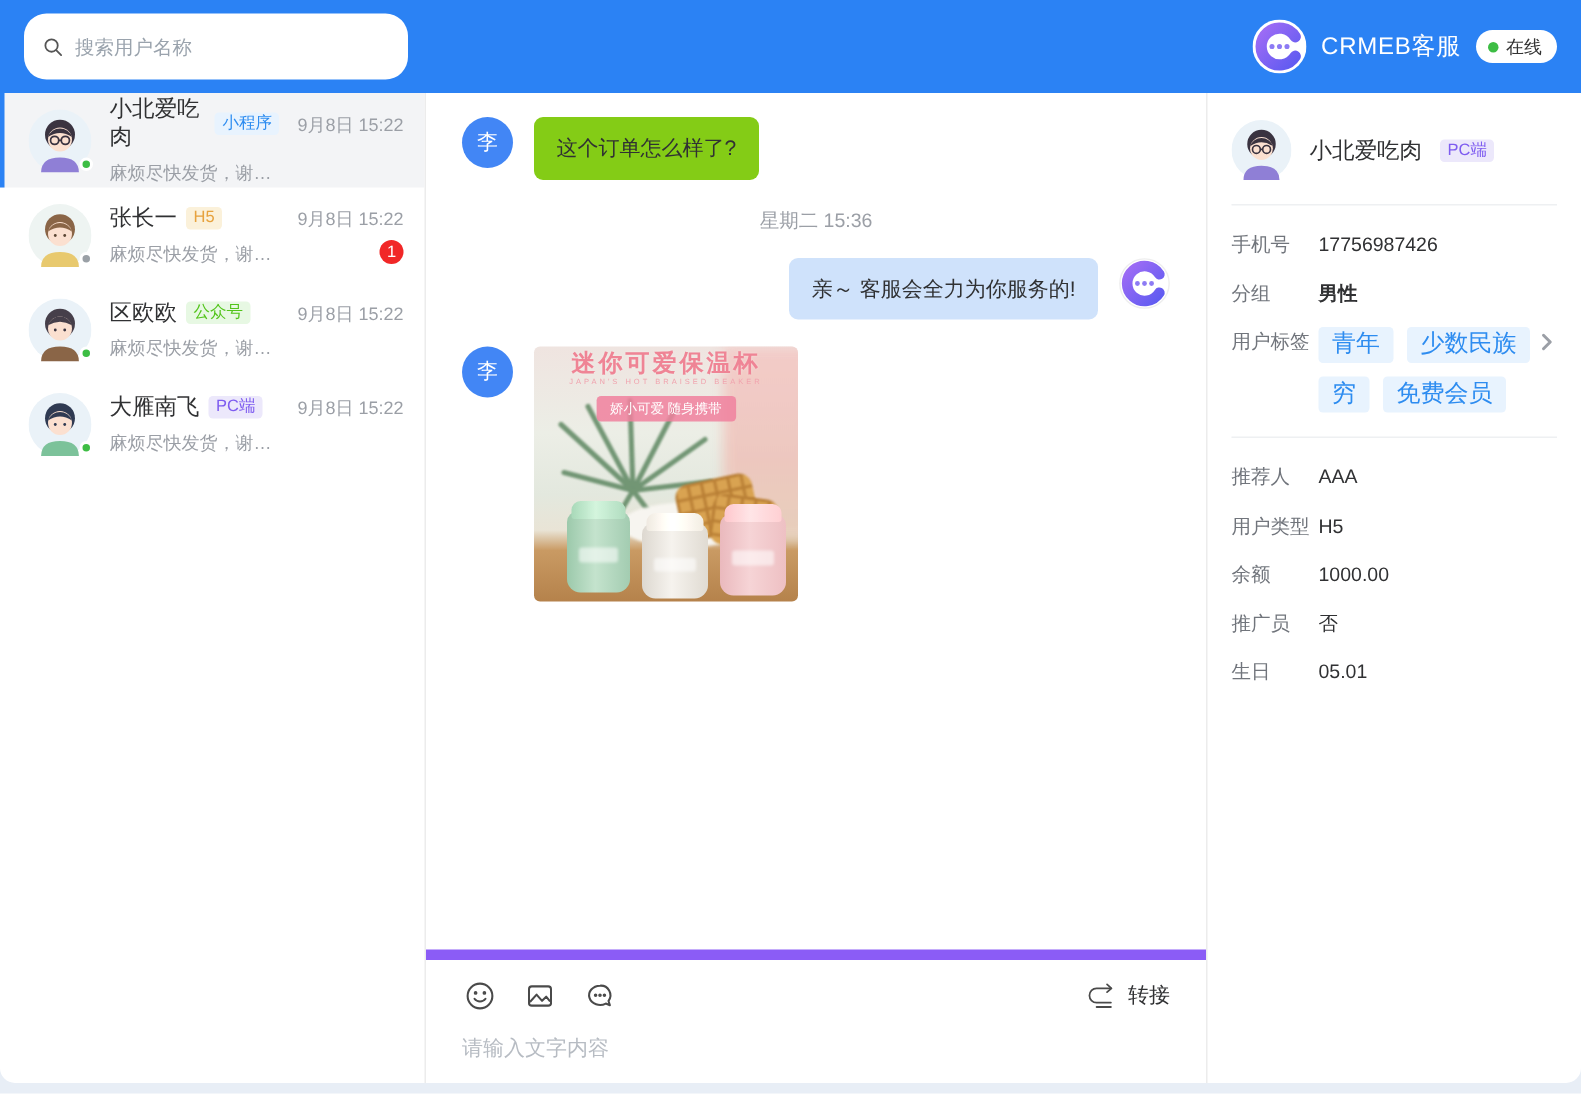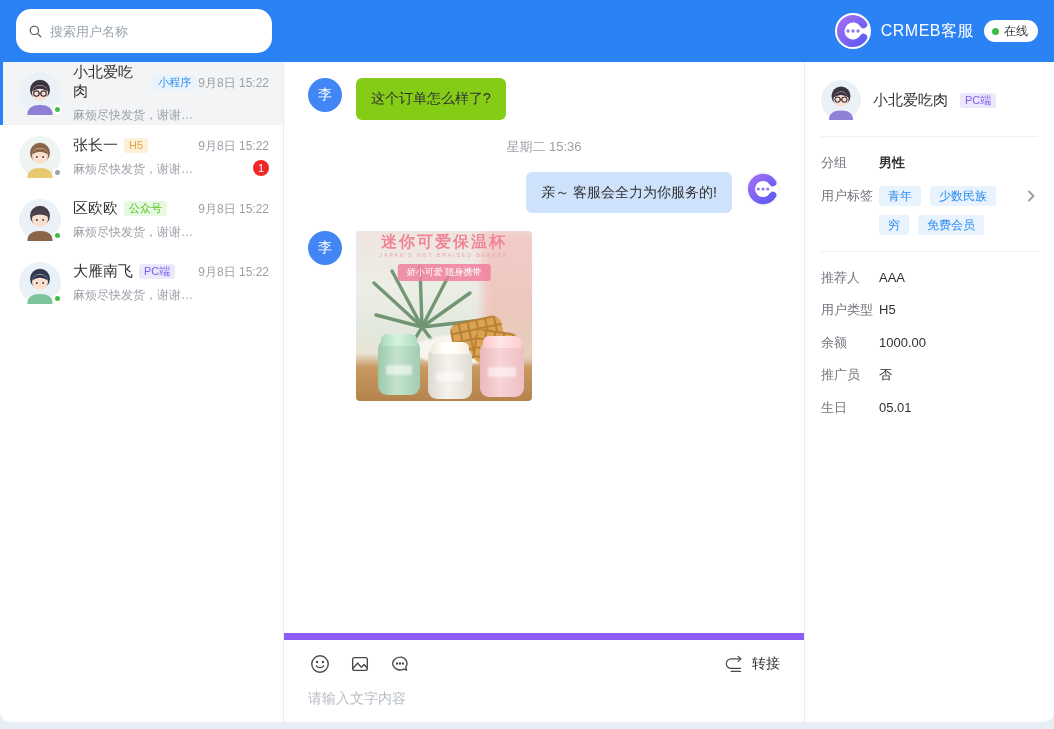--- a/index.html
+++ b/index.html
@@ -30,21 +30,21 @@
   .presence.on { background:#3dbd44; } .presence.off { background:#9aa0a6; }
   .conv-mid { flex:1; margin-left:12px; min-width:0; }
   .conv-top { display:flex; align-items:center; gap:6px; }
   .conv-name { font-size:15px; color:#303133; }
   .tag { font-size:11px; border-radius:3px; padding:2px 5px; line-height:1; white-space:nowrap; }
   .tag-blue   { background:#e8f3fe; color:#2d8cf0; }
   .tag-yellow { background:#fbf1da; color:#e7a23d; }
   .tag-green  { background:#e7f8e3; color:#52c41a; }
   .tag-purple { background:#ece8fb; color:#7e5cf0; }
   .conv-preview { font-size:12px; color:#9b9fa6; margin-top:6px; white-space:nowrap; overflow:hidden; text-overflow:ellipsis; }
-  .conv-right { display:flex; flex-direction:column; align-items:flex-end; gap:5px; margin-left:2px; }
+  .conv-right { display:flex; flex-direction:column; align-items:flex-end; gap:5px; margin-left:12px; }
   .conv-time { font-size:12px; color:#9b9fa6; white-space:nowrap; }
   .badge { min-width:16px; height:16px; border-radius:8px; background:#f12727; color:#fff; font-size:11px; display:flex; align-items:center; justify-content:center; padding:0 4px; }
   .badge.hidden { visibility:hidden; }
 
   
   .chat { flex:1; display:flex; flex-direction:column; min-width:0; border-right:1px solid #ececec; }
   .messages { flex:1; overflow:hidden; padding:16px 24px 0 24px; }
   .msg-row { display:flex; margin-bottom:18px; align-items:flex-start; }
   .msg-row.out { justify-content:flex-end; }
   .chat-avatar { width:34px; height:34px; border-radius:50%; background:#4286f5; color:#fff; font-size:14px; display:flex; align-items:center; justify-content:center; flex:0 0 auto; }
@@ -91,21 +91,21 @@
   .panel-head { display:flex; align-items:center; gap:12px; }
   .panel-head .avatar-wrap { width:40px; height:40px; }
   .panel-head .avatar-wrap svg { width:40px; height:40px; }
   .panel-name { font-size:15px; color:#303133; }
   .hr { border-top:1px solid #eef0f2; margin:16px 0; }
   .f-row { display:flex; margin-bottom:13px; font-size:13px; line-height:1.5; }
   .f-label { width:58px; flex:0 0 auto; color:#71757c; }
   .f-value { color:#303133; }
   .f-value.strong { font-weight:bold; }
   .tags-wrap { flex:1; display:flex; flex-wrap:wrap; gap:9px 9px; }
-  .ptag { background:#e8f3fe; color:#2d8cf0; font-size:12px; padding:4px 9px; border-radius:3px; line-height:1; }
+  .ptag { background:#e8f3fe; color:#2d8cf0; font-size:16px; padding:4px 9px; border-radius:3px; line-height:1; }
   .chev { margin-left:4px; flex:0 0 auto; width:14px; height:14px; cursor:pointer; align-self:flex-start; margin-top:3px; }
   .chev svg { width:14px; height:14px; stroke:#9b9fa6; fill:none; stroke-width:2; stroke-linecap:round; stroke-linejoin:round; }
 </style>
 </head>
 <body>
 
 <div class="app">
 
   <div class="header">
     <div class="search-pill">
@@ -362,20 +362,24 @@
               <path d="M8 40 q0 -9.5 12 -9.5 t12 9.5 z" fill="#8f7fd6"></path>
             </svg>
         </div>
         <span class="panel-name">小北爱吃肉</span>
         <span class="tag tag-purple">PC端</span>
       </div>
 
       <div class="hr"></div>
 
       <div class="f-row">
+        <span class="f-label">手机号</span>
+        <span class="f-value">17756987426</span>
+      </div>
+      <div class="f-row">
         <span class="f-label">分组</span>
         <span class="f-value strong">男性</span>
       </div>
       <div class="f-row">
         <span class="f-label">用户标签</span>
         <span class="tags-wrap">
           <span class="ptag">青年</span>
           <span class="ptag">少数民族</span>
           <span class="ptag">穷</span>
           <span class="ptag">免费会员</span>

